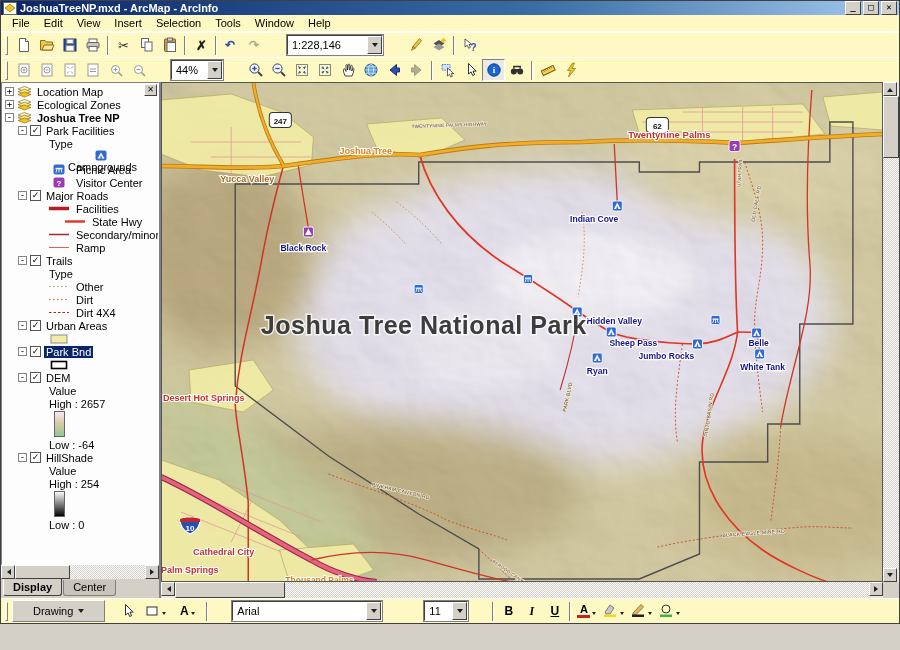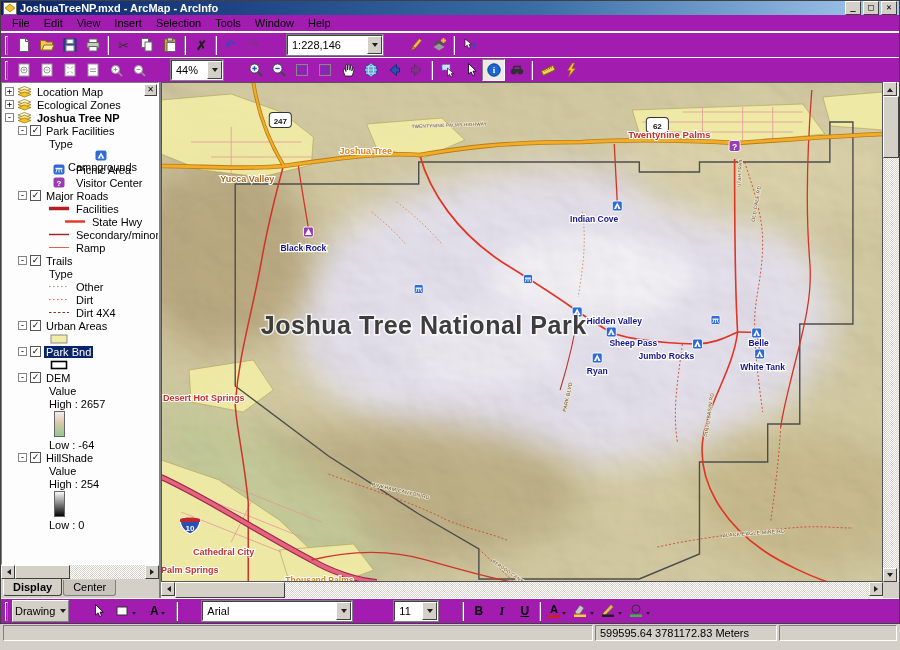--- a/index.html
+++ b/index.html
@@ -1,18 +1,18 @@
 <!DOCTYPE html>
 <html><head>
 <meta charset="utf-8">
 <style>
   * { box-sizing: border-box; margin: 0; padding: 0; }
   html,body { width:900px; height:650px; overflow:hidden; }
   body { font-family:"Liberation Sans", sans-serif; font-size:11px; background:#d4d0c8; color:#000; }
-  .window { width:900px; height:624px; border:1px solid #404040; background:#a21caf; display:flex; flex-direction:column; }
+  .window { width:900px; height:624px; border:1px solid #404040; background:#fef9c3; display:flex; flex-direction:column; }
 
   
   .titlebar { height:18px; background:linear-gradient(90deg,#0a246a,#3a6ea5 60%,#a6caf0); display:flex; align-items:center; padding:0 2px; color:#fff; font-weight:bold; }
   .titlebar .ticon { width:14px; height:13px; margin-right:3px; }
   .titlebar .ttext { flex:1; font-size:11px; white-space:nowrap; overflow:hidden; }
   .winbtn { width:16px; height:14px; margin-left:2px; background:#d4d0c8; border:1px solid; border-color:#fff #404040 #404040 #fff; color:#000; font-size:9px; line-height:11px; text-align:center; font-weight:bold; font-family:"DejaVu Sans Mono", monospace; }
 
   
   .menubar { height:20px; display:flex; align-items:center; padding-left:4px; border-bottom:1px solid #fff; }
   .mitem { padding:2px 7px; }
@@ -67,21 +67,21 @@
   .map-wrap { flex:1; display:grid; grid-template-columns:1fr 16px; grid-template-rows:1fr 16px; background:#808080; }
   .map-view { position:relative; overflow:hidden; background:#d8cfa6; }
   #map-svg { width:100%; height:100%; display:block; }
   #map-svg text { font-family:"Liberation Sans", sans-serif; }
   .cglbl { font-size:8.5px; font-weight:bold; fill:#14148c; paint-order:stroke; stroke:#ffffff; stroke-width:2.4px; }
   .vscroll { display:flex; flex-direction:column; background:#ece9e2; }
   .hscroll { display:flex; background:#ece9e2; }
   .sbcorner { background:#d4d0c8; }
 
   
-  .ddbtn { display:flex; align-items:center; height:22px; padding:0 2px; border:1px solid; border-color:#fff #808080 #808080 #fff; margin-right:17px; background:#d4d0c8; }
+  .ddbtn { display:flex; align-items:center; height:22px; padding:0 20px; border:1px solid; border-color:#fff #808080 #808080 #fff; margin-right:11px; background:#d4d0c8; }
   .ddbtn .tri { margin-left:5px; }
   .bL { font-weight:bold; font-size:12px; }
   .bL.it { font-style:italic; font-family:"Liberation Serif", serif; }
   .bL.un { text-decoration:underline; }
   .colorbtn { display:flex; align-items:center; height:22px; padding:0 2px; border:1px solid transparent; }
   .colorstack { display:flex; flex-direction:column; align-items:center; line-height:10px; }
   .cbar { width:13px; height:3px; margin-top:1px; }
 
   
   .statusbar { height:21px; display:flex; align-items:center; padding:2px 2px; gap:2px; }
@@ -889,19 +889,14 @@
       </div>
     <div class="colorbtn">
         <span class="ic"><svg viewBox="0 0 16 16" width="16" height="16">
             <circle cx="8" cy="7" r="4" fill="none" stroke="#333"></circle>
             <rect x="2" y="12.5" width="12" height="2.5" fill="#3cb44a"></rect>
           </svg></span>
         <span class="mini-tri"></span>
       </div>
   </div>
 
-  <div class="statusbar">
-    <div class="spanel grow"></div>
-    <div class="spanel coords">599595.64  3781172.83 Meters</div>
-    <div class="spanel endp"></div>
-  </div>
 
 </div>
 
 </body></html>

